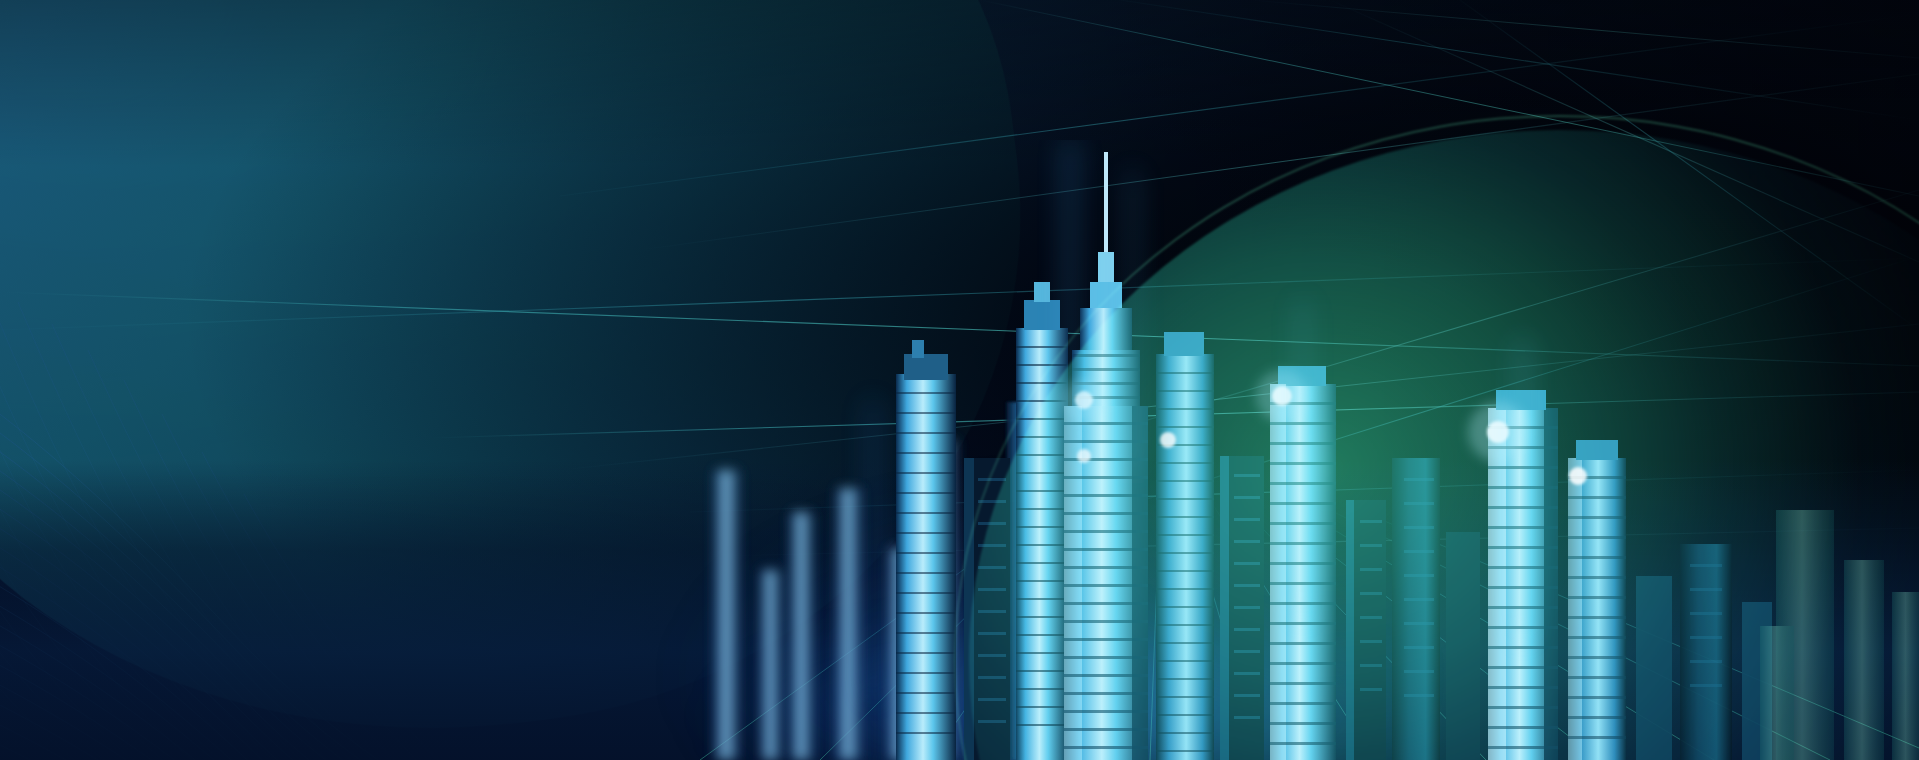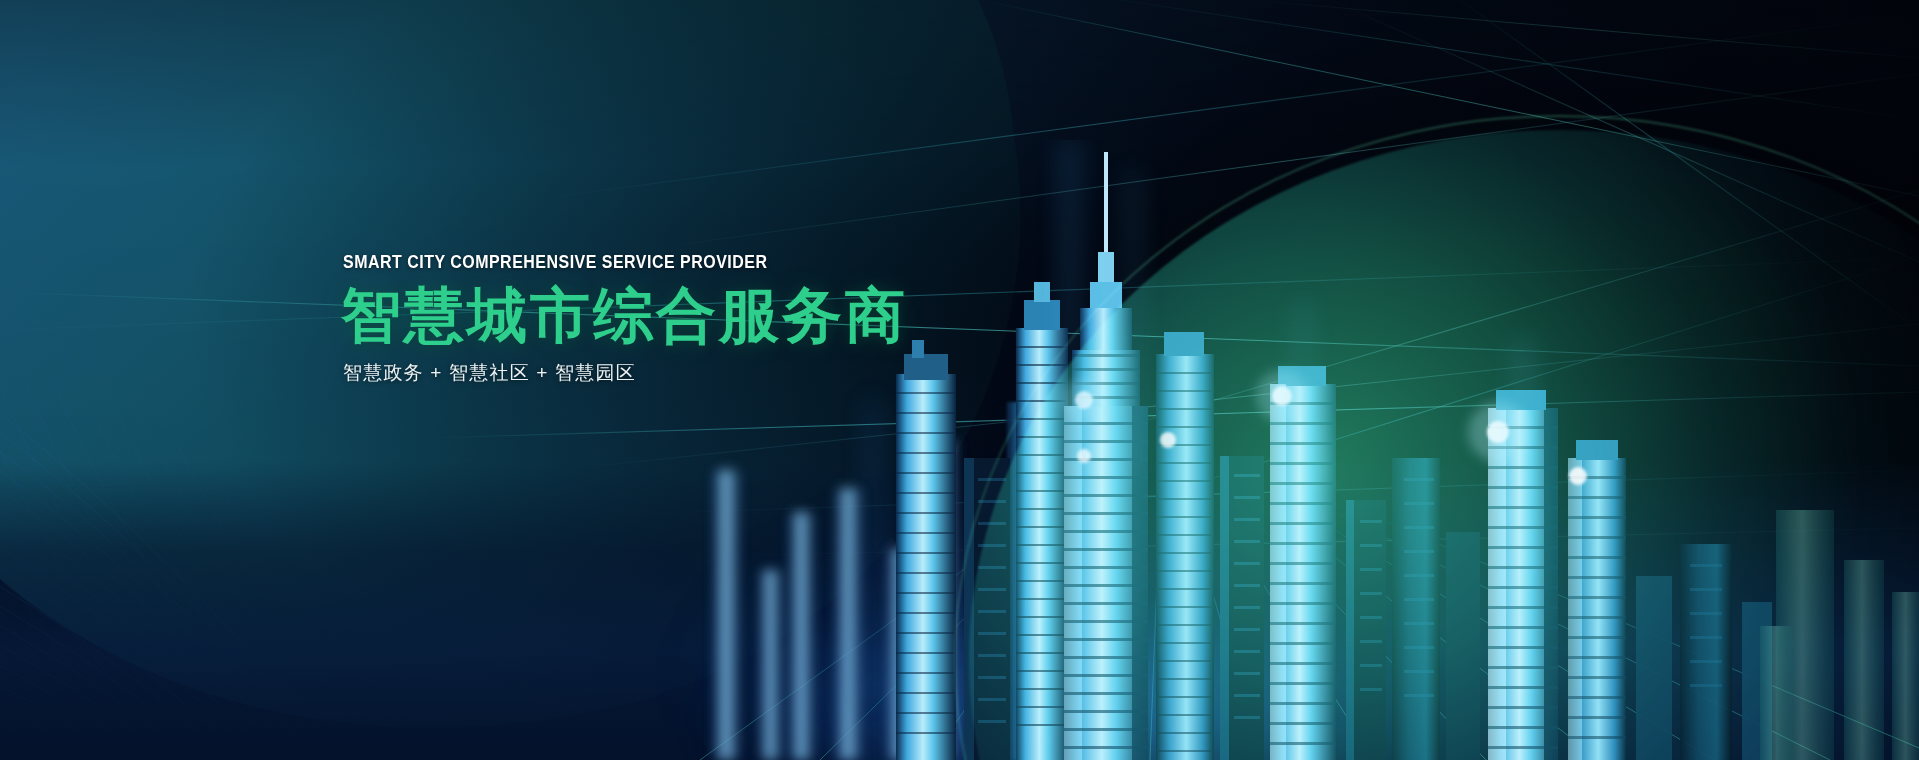--- a/index.html
+++ b/index.html
@@ -667,19 +667,14 @@
         <rect x="210" y="260" width="6" height="300" fill="#2f7fd0"></rect>
         <rect x="640" y="160" width="5" height="320" fill="#49a9e0"></rect>
         <rect x="860" y="200" width="6" height="300" fill="#55bce8"></rect>
       </g>
     </svg>
   </div>
 
   <div id="green-curve"></div>
   <div id="green-curve-edge"></div>
 
-  <div id="text-block">
-    <p id="eyebrow">SMART CITY COMPREHENSIVE SERVICE PROVIDER</p>
-    <h1 id="headline">智慧城市综合服务商</h1>
-    <p id="subhead">智慧政务 + 智慧社区 + 智慧园区</p>
-  </div>
 
 </div>
 
 </body></html>

